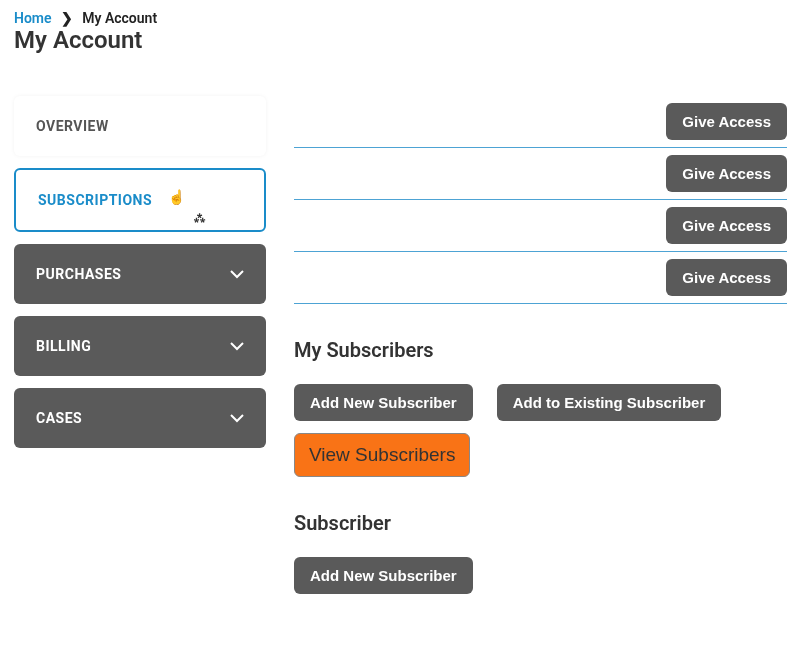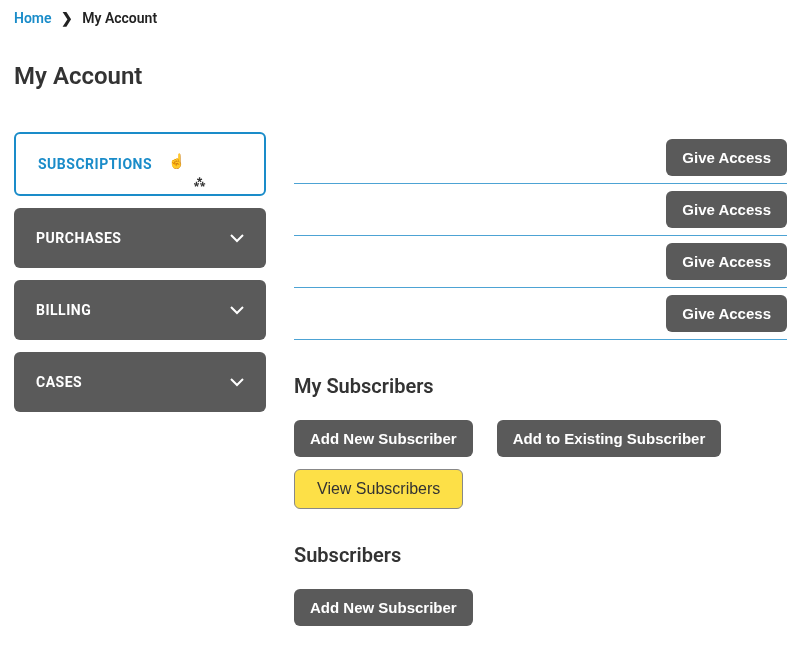--- a/index.html
+++ b/index.html
@@ -11,21 +11,20 @@
       font-family: -apple-system, BlinkMacSystemFont, "Segoe UI", Roboto, "Helvetica Neue", Arial, sans-serif;
       background: #ffffff;
       color: #333;
       width: 801px;
       height: 668px;
       padding: 10px 14px;
     }
     .breadcrumb {
       font-size: 14px;
       font-weight: 600;
-      margin-bottom: 36px;
     }
     .breadcrumb a {
       color: #1a8cc9;
       text-decoration: none;
     }
     .breadcrumb .sep {
       margin: 0 6px;
       color: #222;
       font-weight: 700;
     }
@@ -116,27 +115,27 @@
       background: #5a5a5a;
       color: #fff;
       font-size: 15px;
       font-weight: 600;
       border: none;
       border-radius: 6px;
       padding: 10px 16px;
       cursor: pointer;
     }
     .btn-outline {
-      background: #fde047;
-      color: #333;
-      font-size: 16px;
+      background: #f97316;
+      color: #333;
+      font-size: 19px;
       font-weight: 500;
       border: 1px solid #888;
       border-radius: 6px;
-      padding: 10px 22px;
+      padding: 10px 14px;
       cursor: pointer;
     }
     .subscribers-section {
       margin-top: 34px;
     }
     .button-row {
       display: flex;
       gap: 24px;
       flex-wrap: wrap;
       margin-bottom: 12px;
@@ -164,20 +163,23 @@
 <nav class="breadcrumb">
   <a href="#">Home</a>
   <span class="sep">❯</span>
   <span class="current">My Account</span>
 </nav>
 
 <h1 class="page-title">My Account</h1>
 
 <div class="content-row">
   <div class="sidebar">
+    <div class="nav-item nav-overview">
+      <span>OVERVIEW</span>
+    </div>
     <div class="nav-item nav-active">
       <span>SUBSCRIPTIONS</span>
       <span class="cursor-pointer">☝</span>
       <span class="dots">⁂</span>
     </div>
     <div class="nav-item nav-collapsed">
       <span>PURCHASES</span>
       <span class="chevron">
         <svg viewBox="0 0 14 10">
             <polyline points="1,2 7,8 13,2"></polyline>
@@ -222,19 +224,19 @@
       <div class="button-row">
         <button class="btn-dark">Add New Subscriber</button>
         <button class="btn-dark">Add to Existing Subscriber</button>
       </div>
       <div class="button-row">
         <button class="btn-outline">View Subscribers</button>
       </div>
     </div>
 
     <div class="subscribers-section">
-      <h2 class="section-title">Subscribers</h2>
+      <h2 class="section-title">Subscriber</h2>
       <div class="button-row">
         <button class="btn-dark">Add New Subscriber</button>
       </div>
     </div>
   </div>
 </div>
 
 </body></html>

